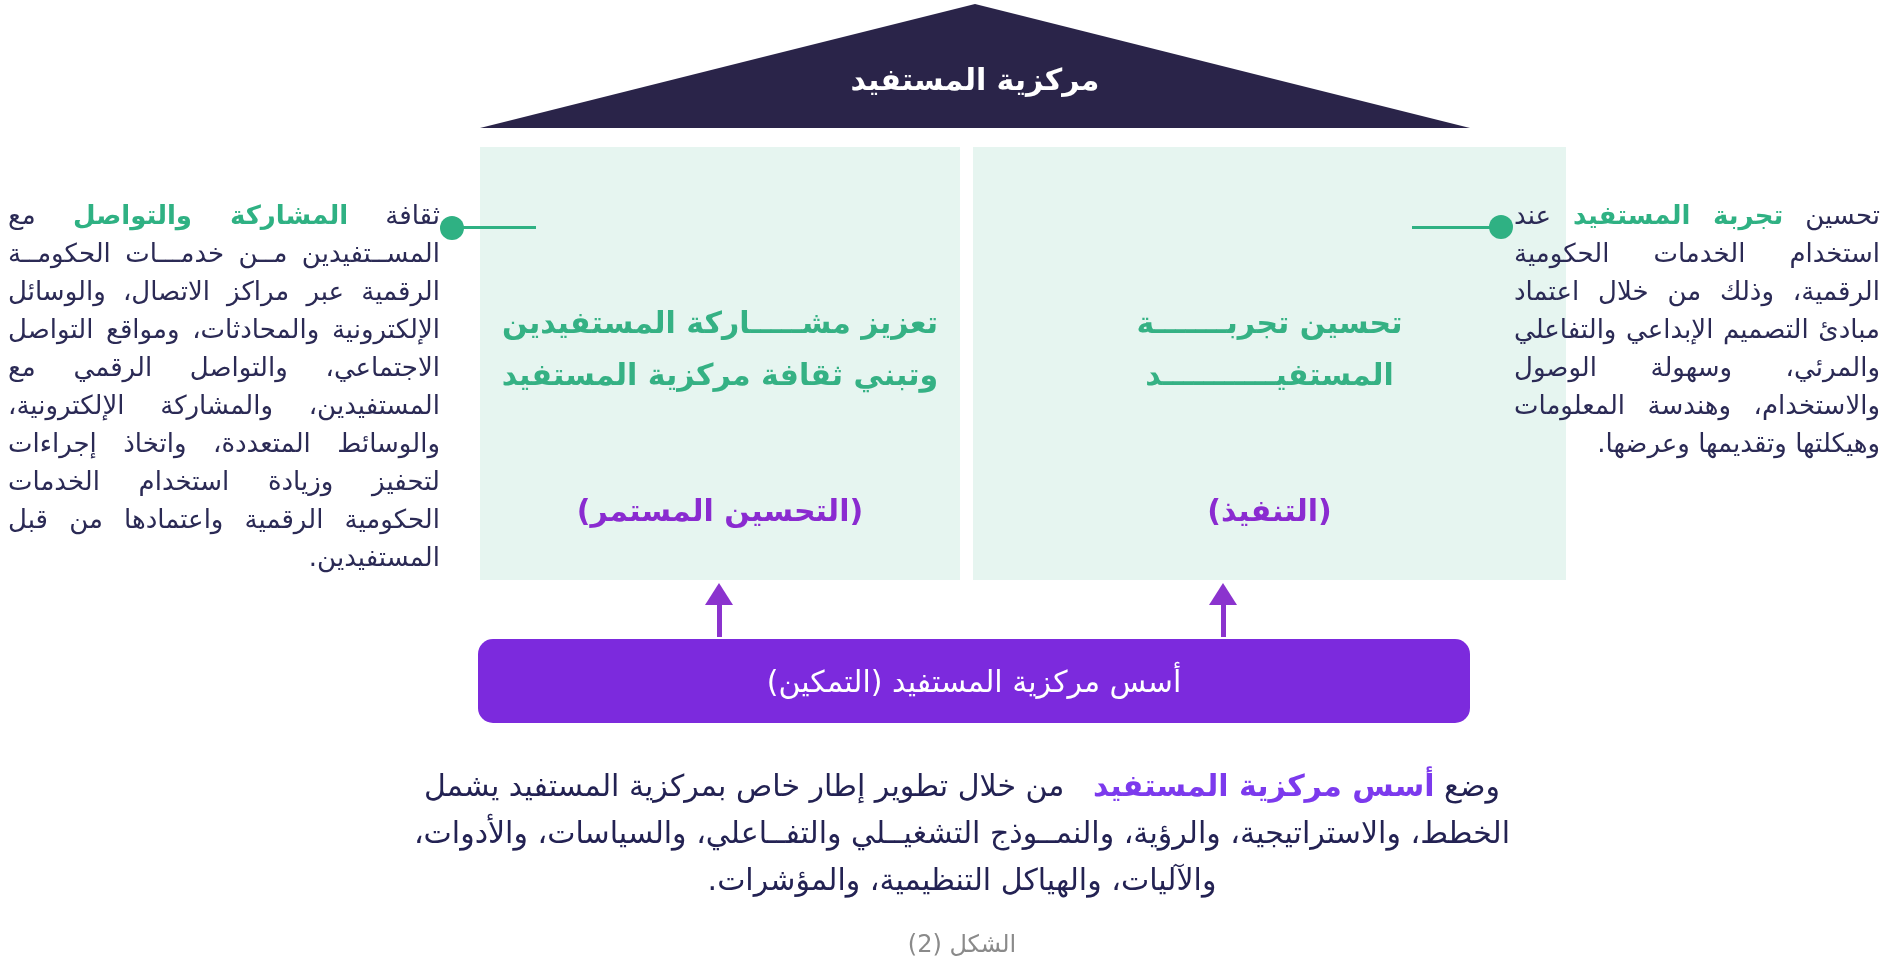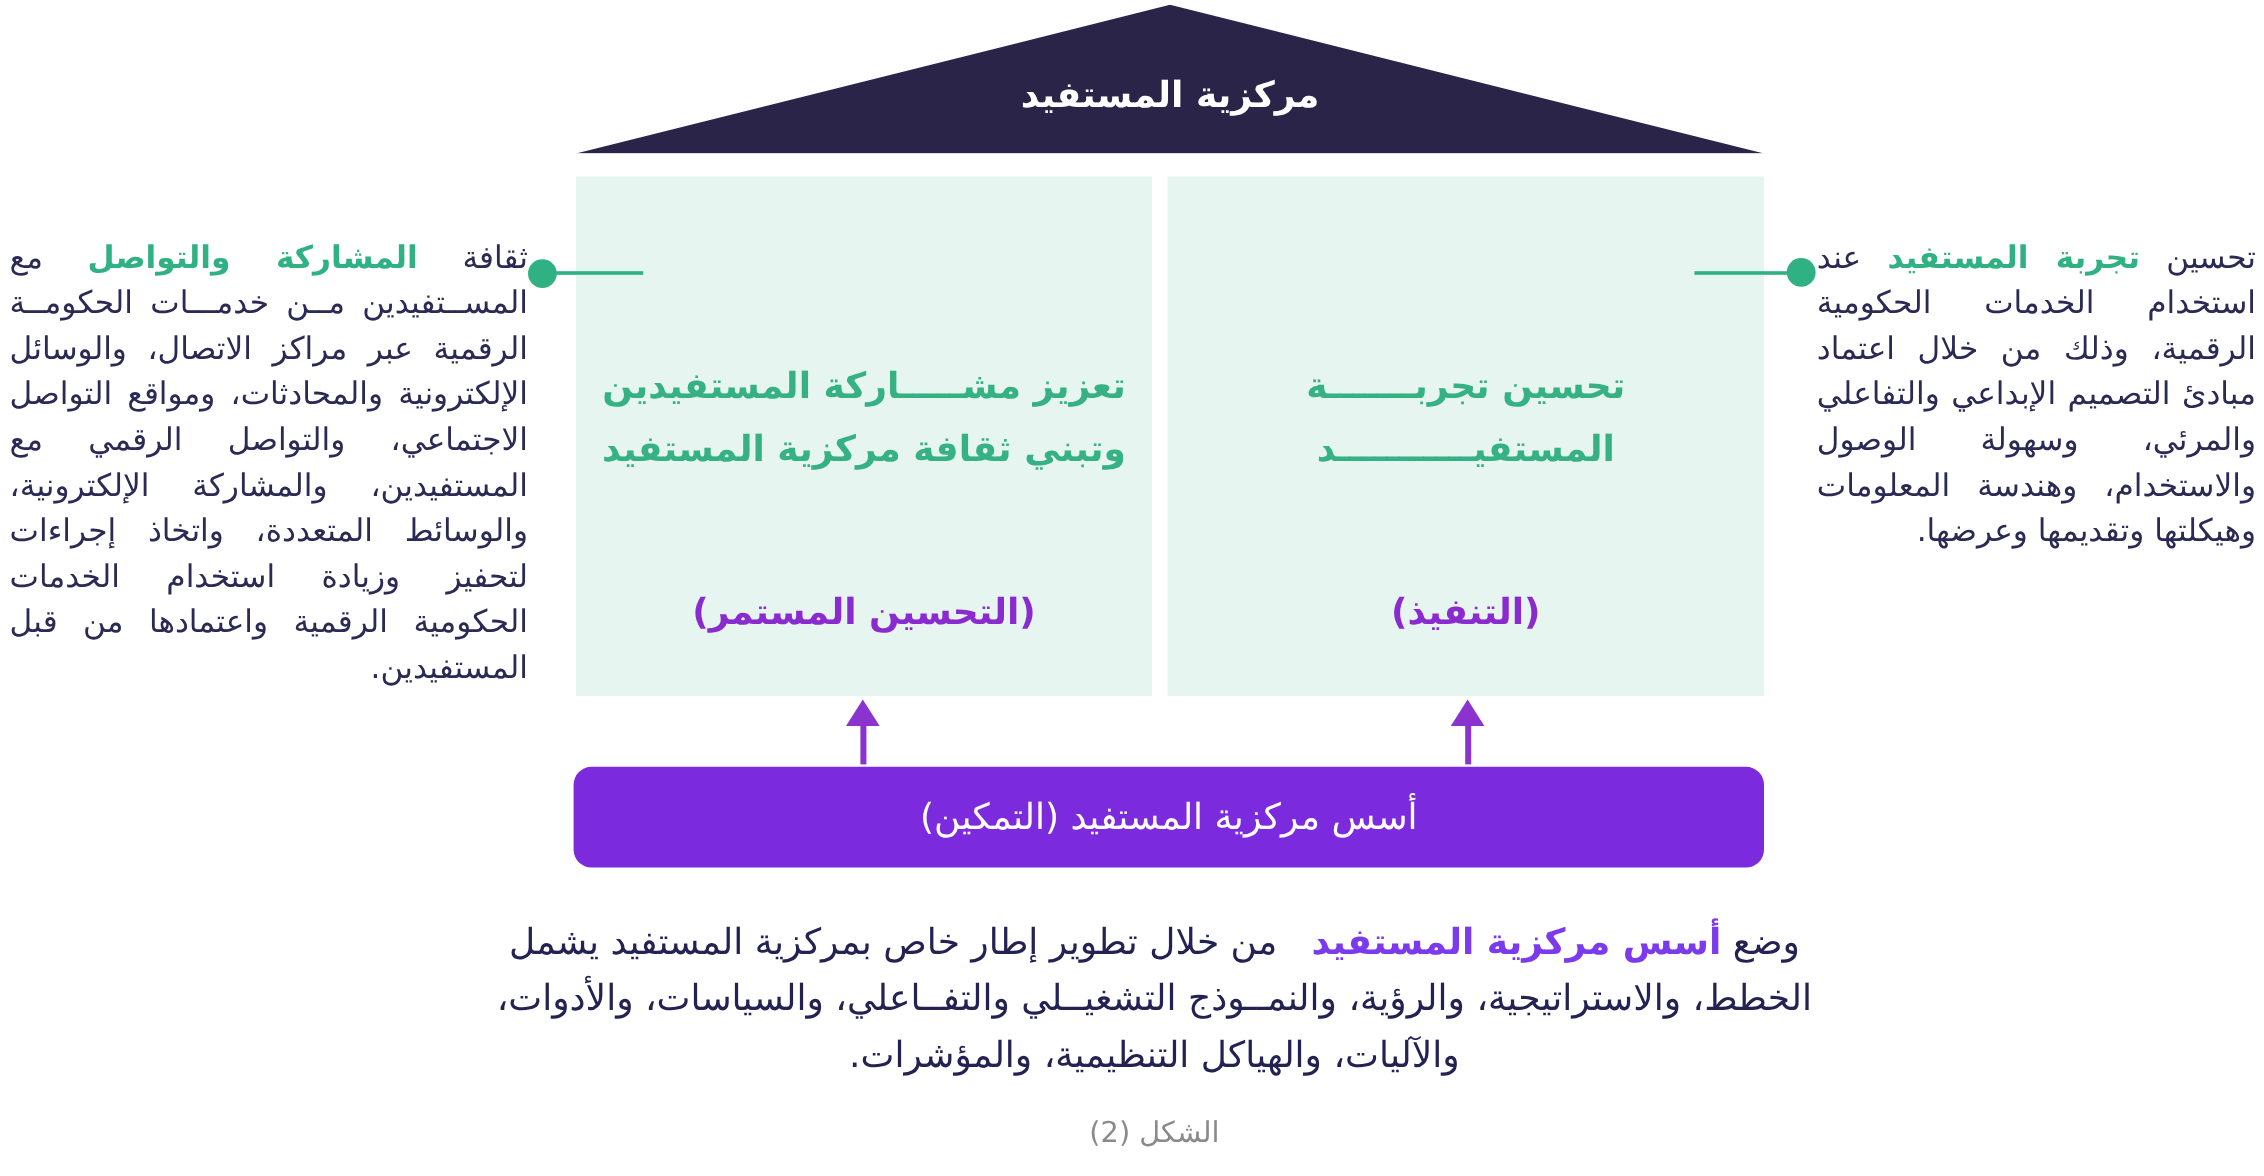--- a/index.html
+++ b/index.html
@@ -18,21 +18,21 @@
     position:absolute; left:480px; top:4px; width:990px; height:124px;
     background:#2A2449;
     clip-path:polygon(50% 0, 100% 100%, 0 100%);
     display:flex; align-items:center; justify-content:center;
   }
   .roof-label { color:#ffffff; font-size:30px; font-weight:bold; padding-top:26px; }
 
   
   .pillar { position:absolute; top:147px; height:433px; background:#E6F5F0; }
   .pillar-left  { left:480px; width:480px;text-decoration:underline; }
-  .pillar-right { left:973px; width:497px; }
+  .pillar-right { left:973px; width:593px; }
   .pillar-title {
     position:absolute; top:150px; left:12px; right:12px;
     text-align:center; color:#35B184; font-weight:bold;
     font-size:30px; line-height:52px; white-space:pre-line;
   }
   .pillar-subtitle {
     position:absolute; top:346px; left:12px; right:12px;
     text-align:center; color:#8A2BD0; font-weight:bold; font-size:30px;
   }
 

